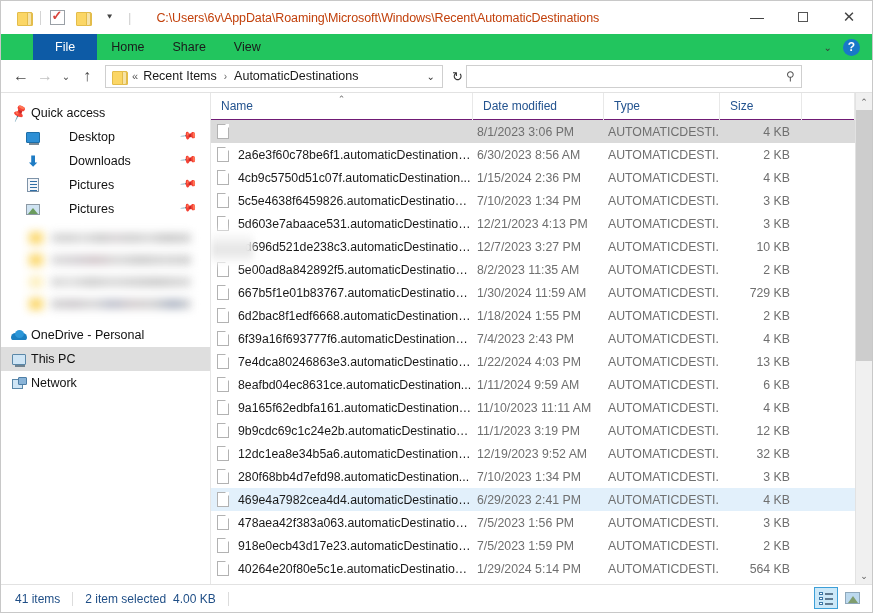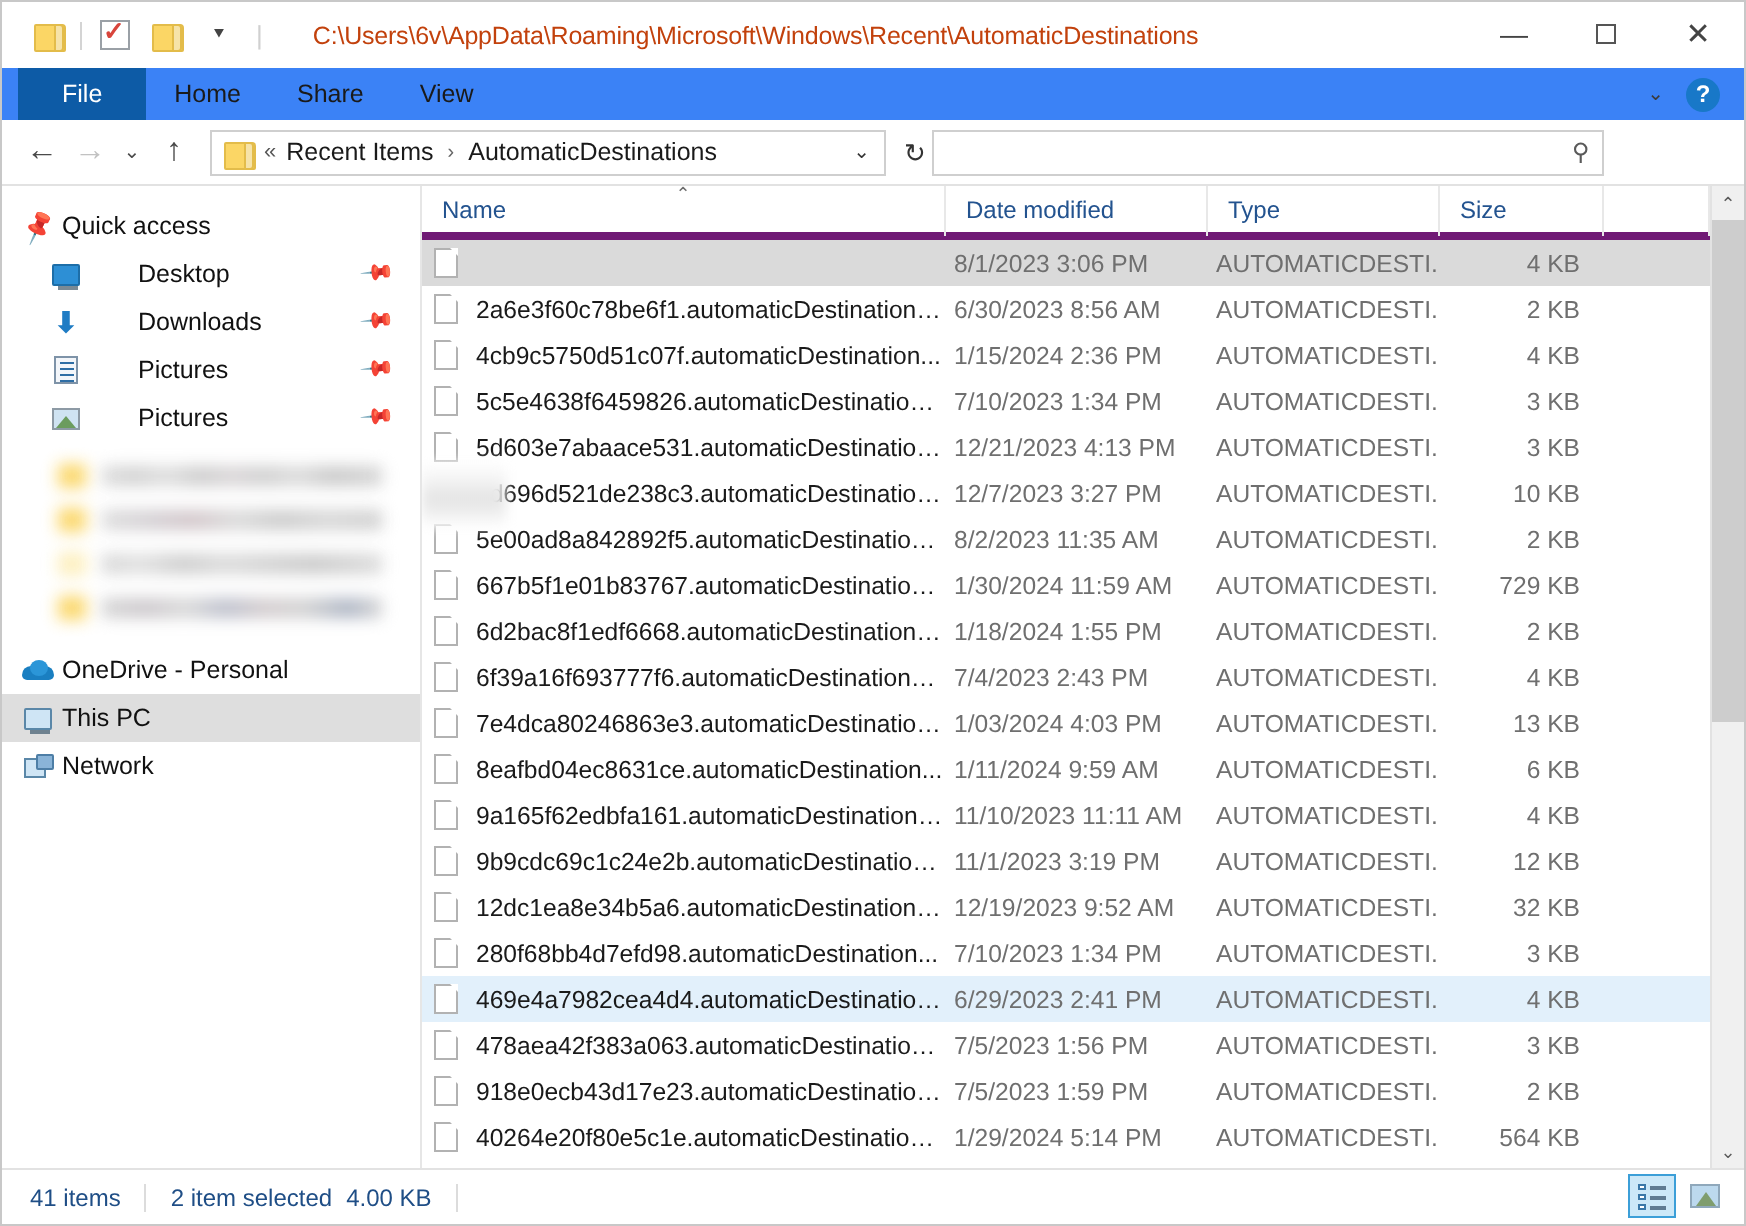--- a/index.html
+++ b/index.html
@@ -84,22 +84,23 @@
     color: #444;
   }
   .wc-min { font-size: 14px; }
   .wc-box { width: 10px; height: 10px; border: 1px solid #555; }
   .wc-x { font-size: 15px; font-weight: 300; }
 
   
   .ribbon {
     height: 26px; flex: 0 0 26px;
     display: flex; align-items: stretch;
-    background: #3b82f6;
-    position: relative;
+    background: #22c55e;
+    position: relative;
+    padding-left: 24px;
   }
   .tab {
     display: flex; align-items: center; justify-content: center;
     font-size: 12.5px; color: #1a1a1a;
     padding: 0 14px; height: 26px;
   }
   .tab.file {
     background: #0d5ba6; color: #ffffff;
     padding: 0 22px;
     margin-left: 8px;
@@ -292,21 +293,21 @@
       #d0c9cb 58%, #cfcfcf 72%, #a8b0c0 88%, #d3d3d3 100%); }
 
   
   .filepane {
     flex: 1 1 auto; display: flex; flex-direction: column;
     background: #ffffff; overflow: hidden; position: relative;
   }
   .colhead {
     height: 27px; flex: 0 0 27px;
     display: flex; align-items: center;
-    border-bottom: 4px solid #701a75;
+    border-bottom: 1px solid #701a75;
     background: #ffffff;
     position: relative;
   }
   .colhead .ch {
     font-size: 12px; color: #23538f;
     padding-left: 10px; height: 27px;
     display: flex; align-items: center;
     border-right: 1px solid #e8e8e8;
     position: relative;
   }
@@ -707,21 +708,21 @@
             </div>
             <div class="cell-date">7/4/2023 2:43 PM</div>
             <div class="cell-type">AUTOMATICDESTI...</div>
             <div class="cell-size">4 KB</div>
           </div>
           <div class="row">
             <div class="cell-name">
               <span class="file-ico"></span>
               <span class="fname">7e4dca80246863e3.automaticDestination...</span>
             </div>
-            <div class="cell-date">1/03/2024 4:03 PM</div>
+            <div class="cell-date">1/22/2024 4:03 PM</div>
             <div class="cell-type">AUTOMATICDESTI...</div>
             <div class="cell-size">13 KB</div>
           </div>
           <div class="row">
             <div class="cell-name">
               <span class="file-ico"></span>
               <span class="fname">8eafbd04ec8631ce.automaticDestination...</span>
             </div>
             <div class="cell-date">1/11/2024 9:59 AM</div>
             <div class="cell-type">AUTOMATICDESTI...</div>

